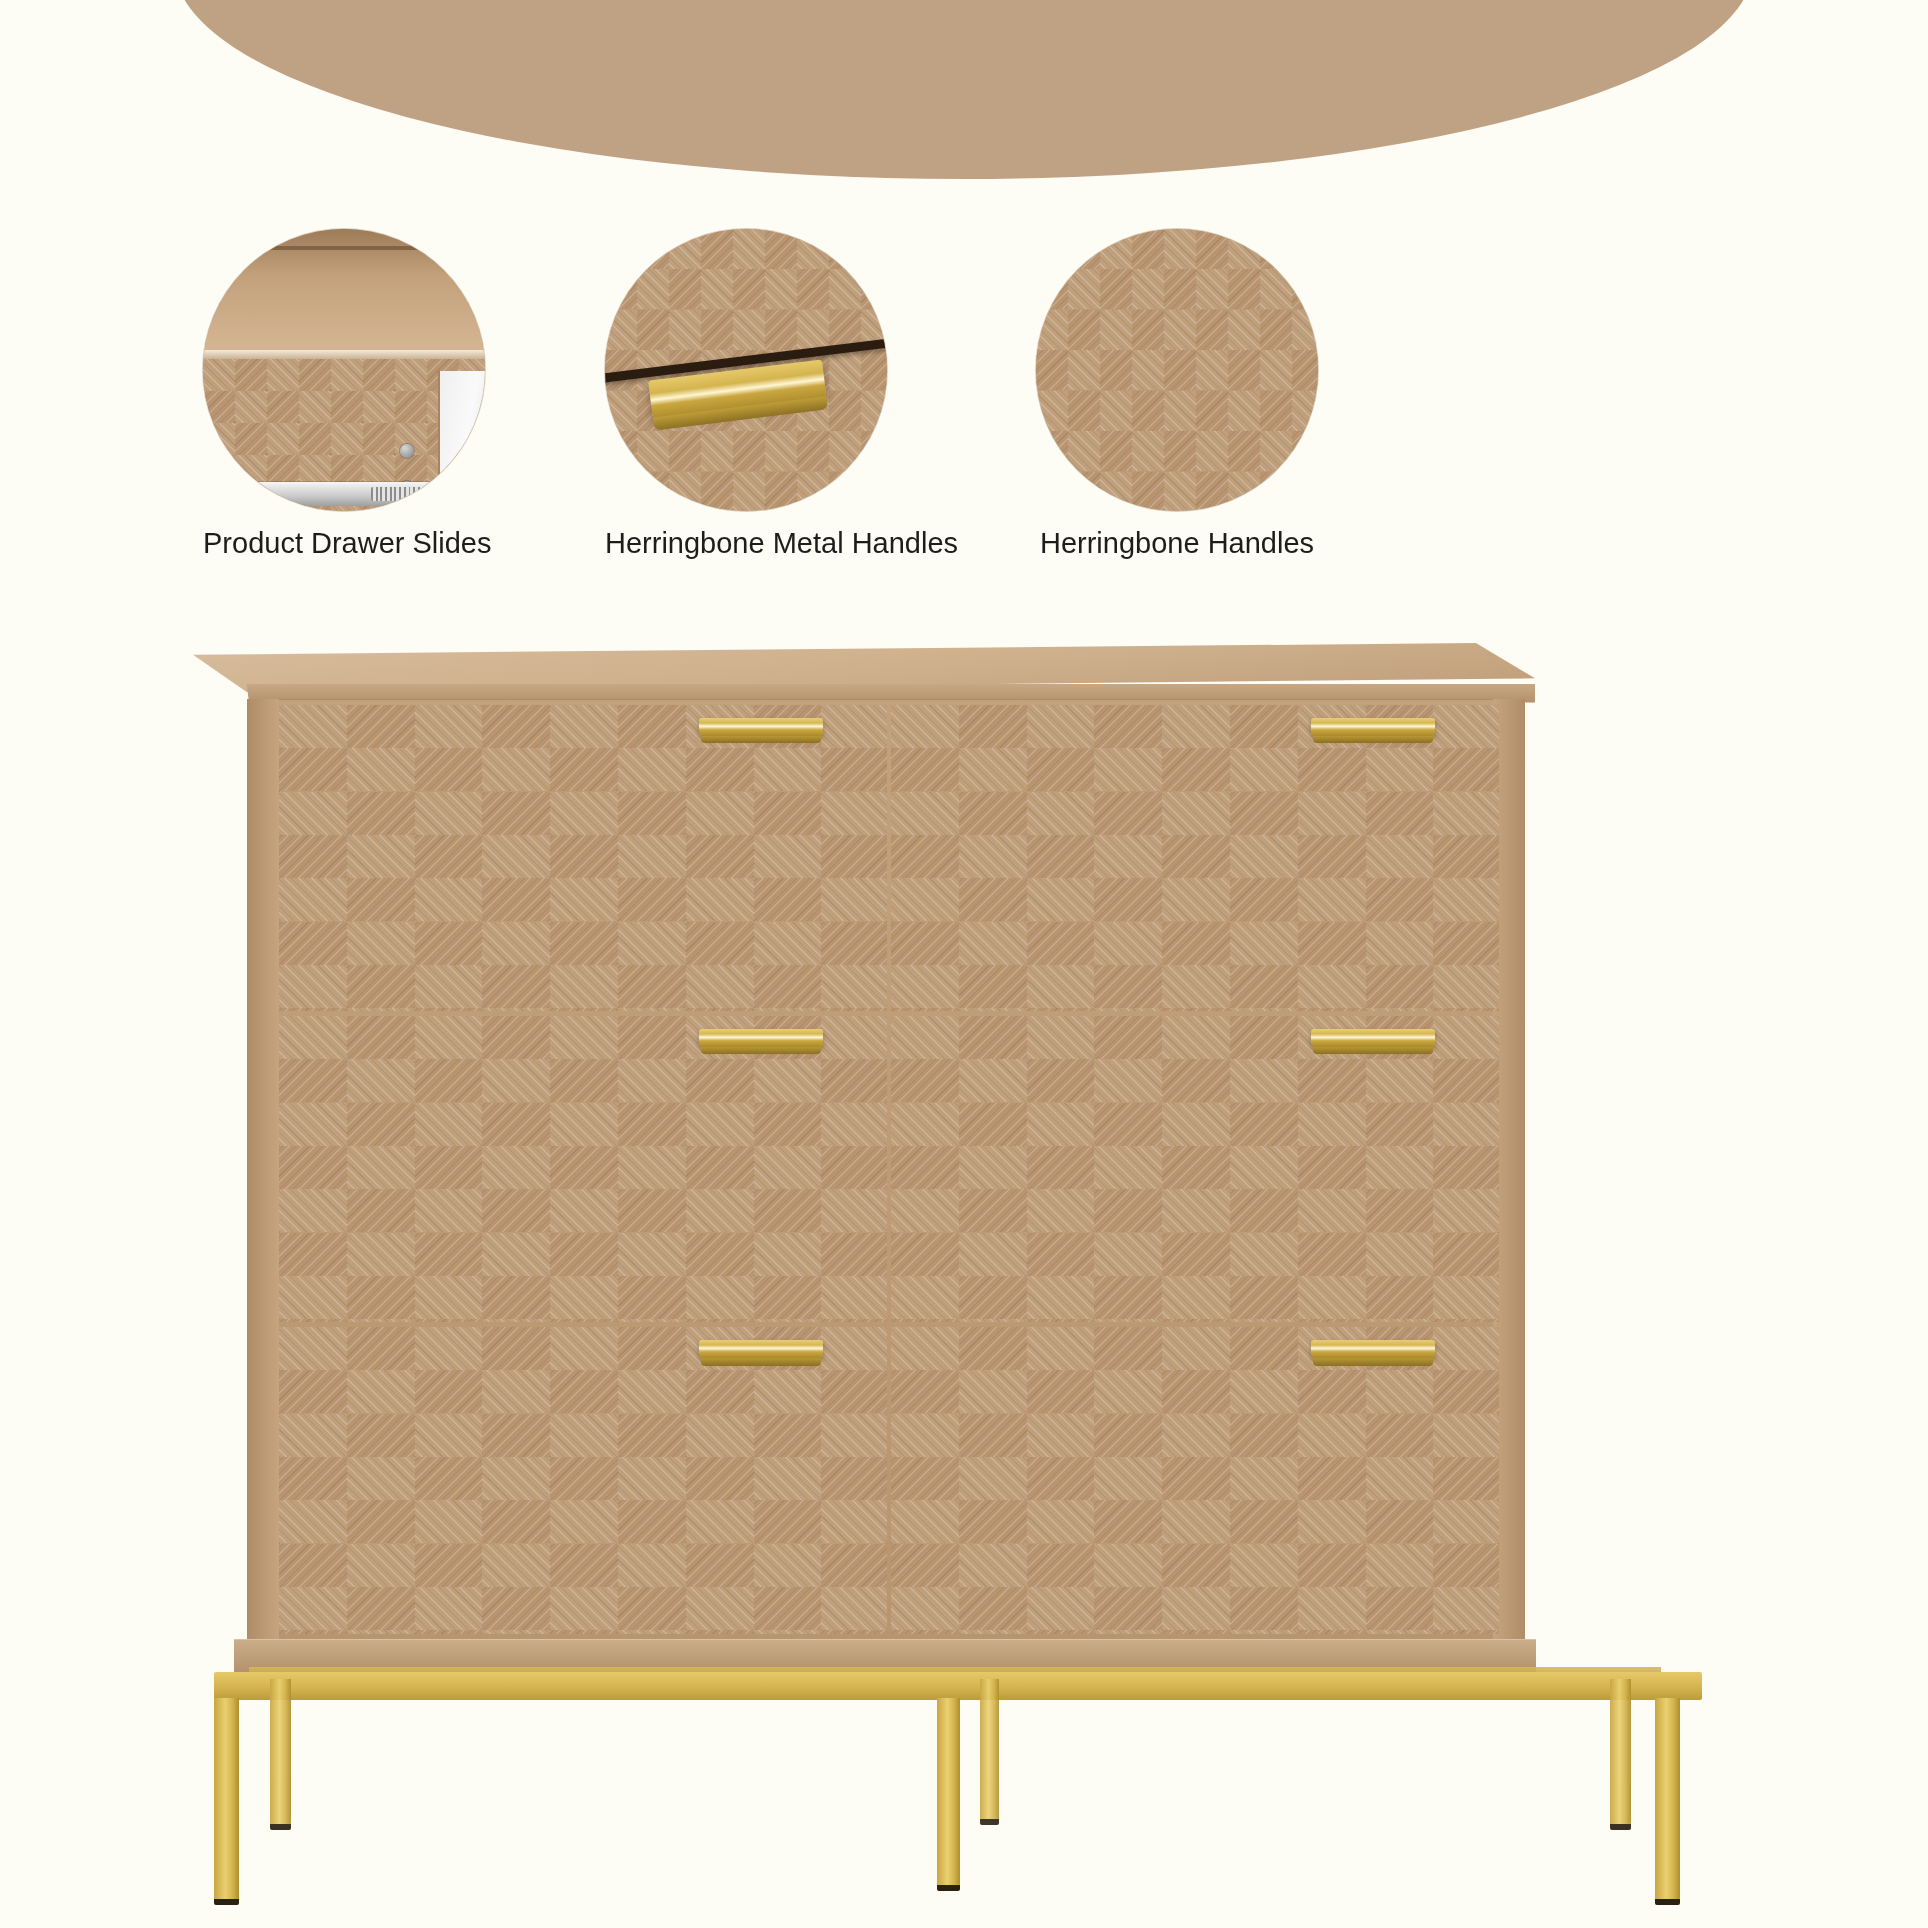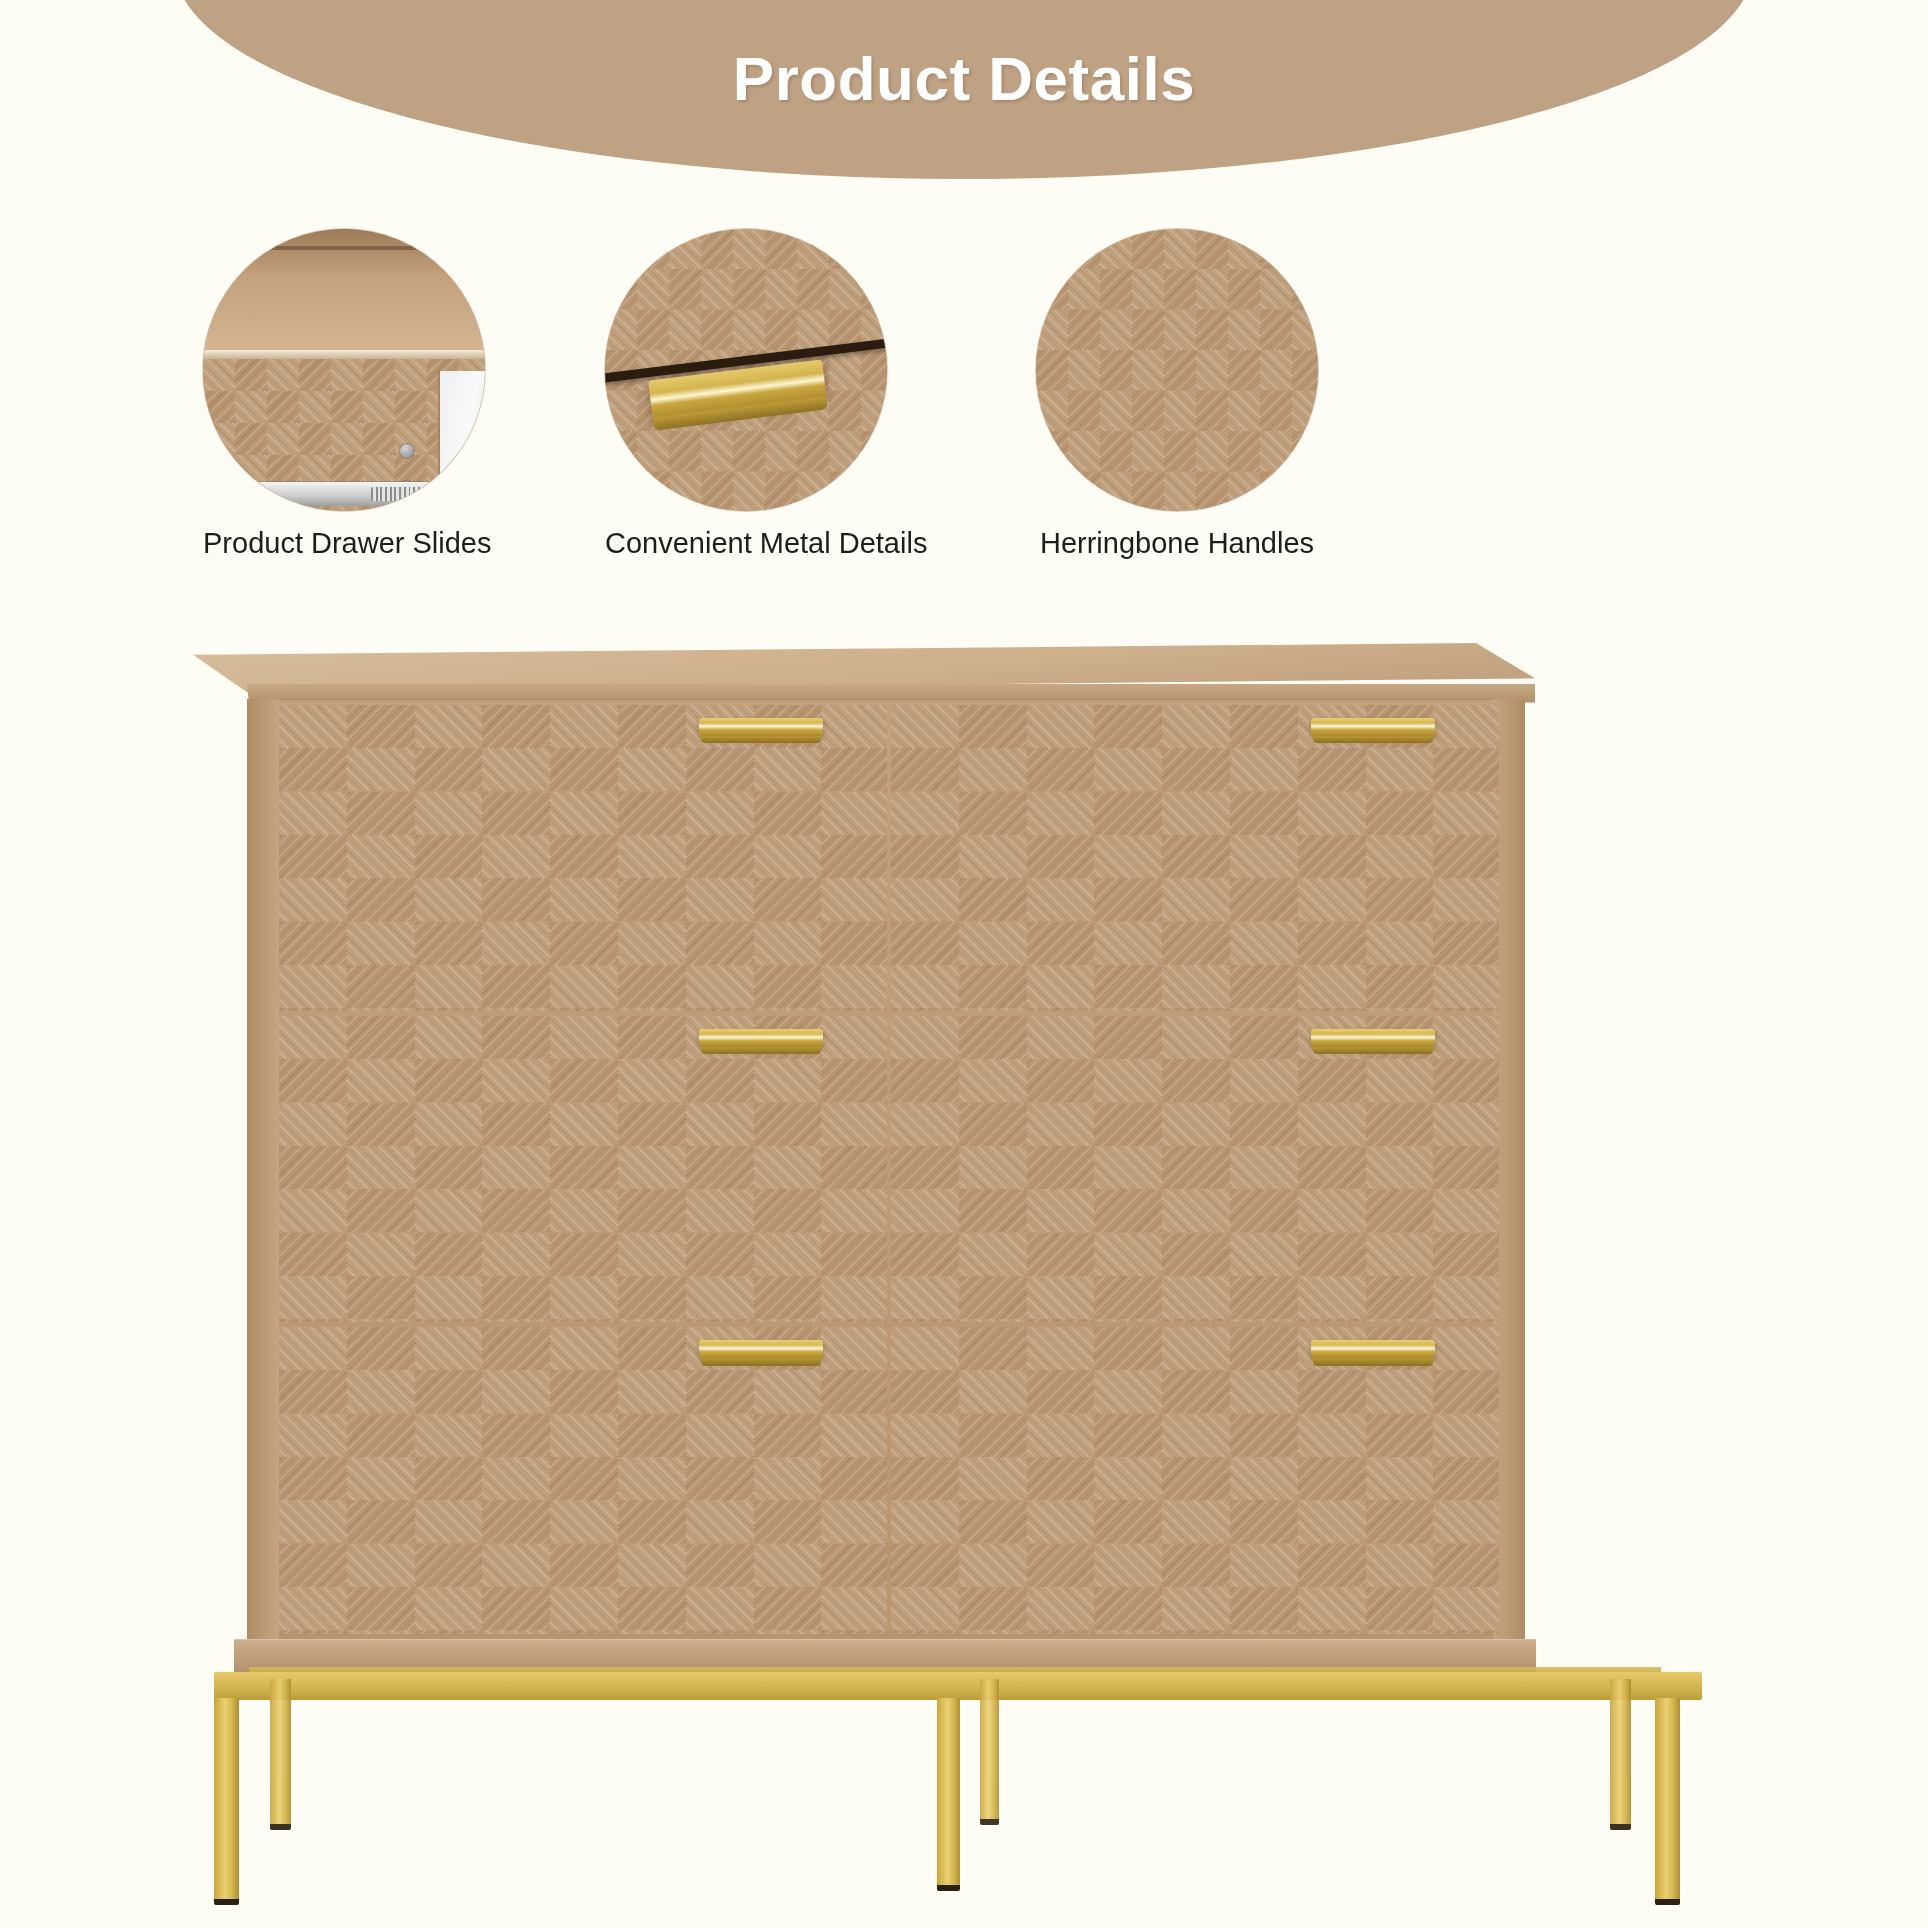--- a/index.html
+++ b/index.html
@@ -228,21 +228,20 @@
   .leg.back-left  {left:77px;  top:1036px;height:146px;width:21px;opacity:.92;}
   .leg.back-right {left:1417px;top:1036px;height:146px;width:21px;opacity:.92;}
   .leg.mid        {left:744px; top:1055px;height:188px;width:22.6px;}
   .leg.mid-back   {left:787px; top:1036px;height:141px;width:19px;opacity:.9;}
 </style>
 </head>
 <body>
 
 <div class="banner-wrap">
   <div class="banner-ellipse"></div>
-  <div class="banner-title">Product Details</div>
 </div>
 
 <div class="details-row">
 
   <div class="detail-cell c0">
     <div class="circle">
       <div class="c1-inner-top">
         <div class="c1-shelf-line"></div>
       </div>
       <div class="c1-divider"></div>
@@ -441,21 +440,21 @@
           <div class="hb-blk alt" style="left: 160px; top: 243px; width: 32px; height: 40px;"></div>
           <div class="hb-blk" style="left: 192px; top: 243px; width: 32px; height: 40px;"></div>
           <div class="hb-blk alt" style="left: 224px; top: 243px; width: 32px; height: 40px;"></div>
           <div class="hb-blk" style="left: 256px; top: 243px; width: 32px; height: 40px;"></div>
         </div>
     </div>
   </div>
 </div>
 
 <div class="caption c0">Product Drawer Slides</div>
-<div class="caption c1">Convenient Metal Details</div>
+<div class="caption c1">Herringbone Metal Handles</div>
 <div class="caption c2">Herringbone Handles</div>
 
 <div class="dresser">
 
   <div class="top-slab"></div>
   <div class="top-edge"></div>
 
   <div class="carcass">
     <div class="side-panel"></div>
     <div class="side-panel right"></div>

